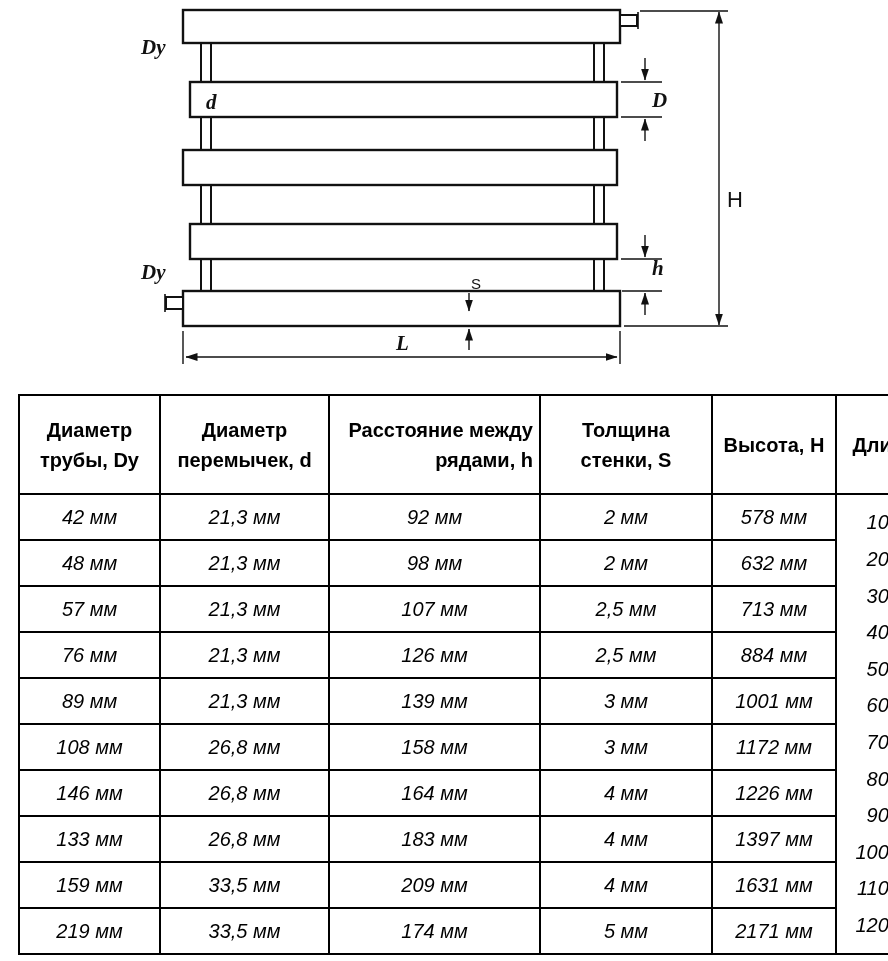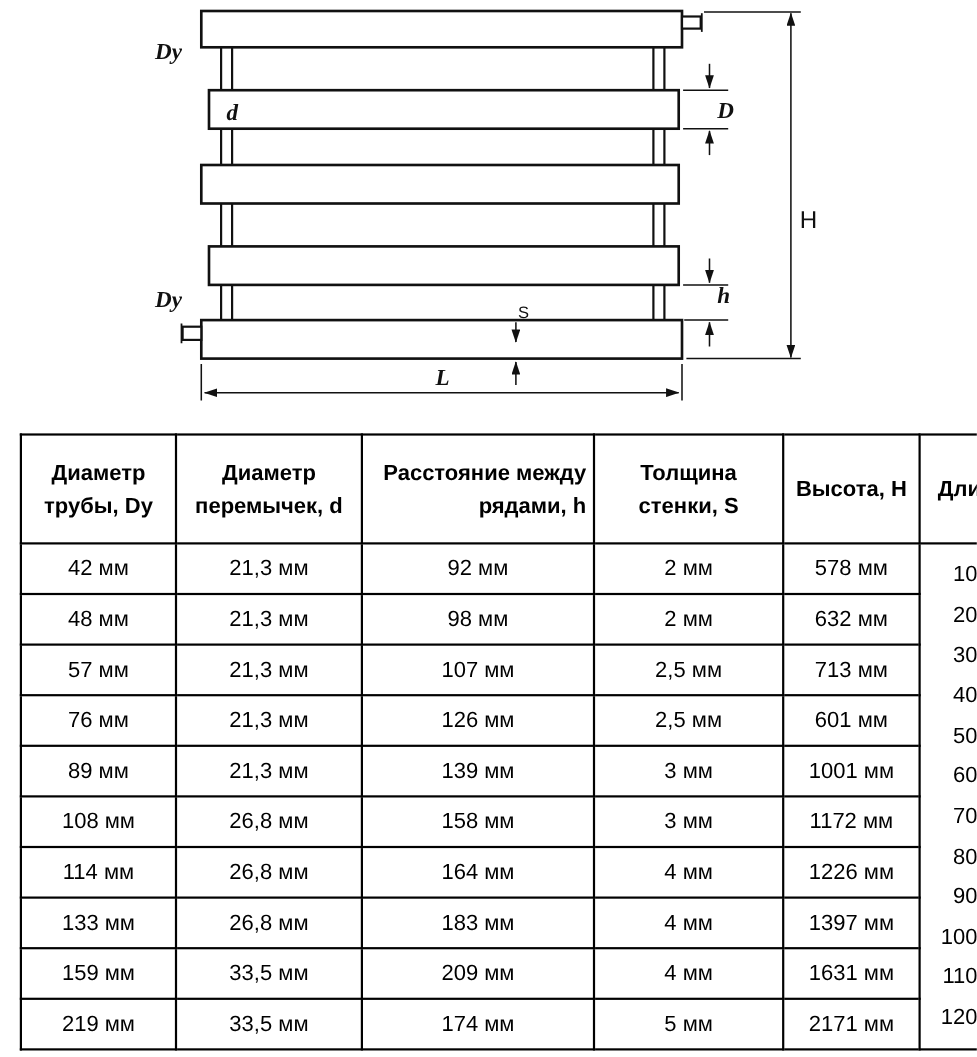--- a/index.html
+++ b/index.html
@@ -62,20 +62,21 @@
     font-weight: bold;
     font-size: 20px;
     height: 97px;
     padding: 0 6px;
     line-height: 1.5;
   }
   .spec-table td {
     font-size: 20px;
     height: 44px;
     padding: 0 2px;
+    font-style: italic;
   }
   .spec-table th.c0 { width: 127px; border-radius: 32px; }
   .spec-table th.c1 { width: 155px; }
   .spec-table th.c2 { width: 197px; text-align: right; }
   .spec-table th.c3 { width: 158px; margin-top: 44px; }
   .spec-table th.c4 { width: 110px; }
   .spec-table th.c5 { width: 105px; }
   td.lengths-cell {
     padding: 0 10px 0 0;
   }
@@ -197,38 +198,38 @@
         <td>21,3 мм</td>
         <td>107 мм</td>
         <td>2,5 мм</td>
         <td>713 мм</td>
       </tr>
       <tr>
         <td>76 мм</td>
         <td>21,3 мм</td>
         <td>126 мм</td>
         <td>2,5 мм</td>
-        <td>601 мм</td>
+        <td>884 мм</td>
       </tr>
       <tr>
         <td>89 мм</td>
         <td>21,3 мм</td>
         <td>139 мм</td>
         <td>3 мм</td>
         <td>1001 мм</td>
       </tr>
       <tr>
         <td>108 мм</td>
         <td>26,8 мм</td>
         <td>158 мм</td>
         <td>3 мм</td>
         <td>1172 мм</td>
       </tr>
       <tr>
-        <td>114 мм</td>
+        <td>146 мм</td>
         <td>26,8 мм</td>
         <td>164 мм</td>
         <td>4 мм</td>
         <td>1226 мм</td>
       </tr>
       <tr>
         <td>133 мм</td>
         <td>26,8 мм</td>
         <td>183 мм</td>
         <td>4 мм</td>

